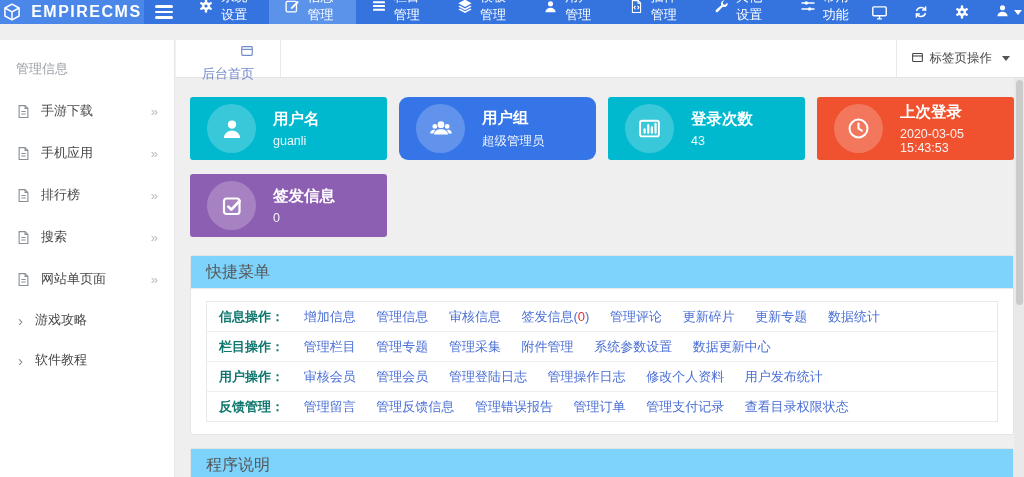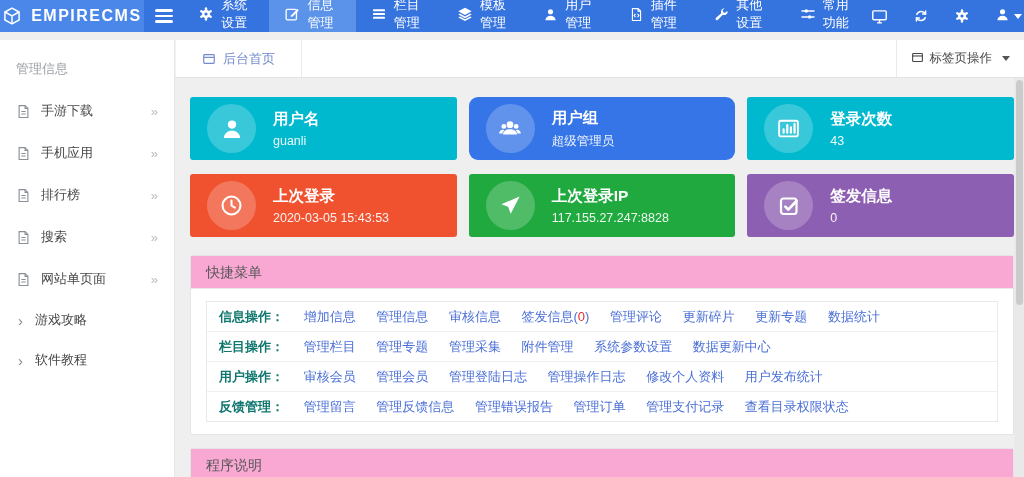--- a/index.html
+++ b/index.html
@@ -1,21 +1,21 @@
 <!DOCTYPE html>
 <html><head>
 <meta charset="utf-8">
 <style>
   html,body{margin:0;padding:0;width:1024px;height:477px;overflow:hidden;
     font-family:"Liberation Sans","DejaVu Sans",sans-serif;background:#efefef;}
   *{box-sizing:border-box;}
   a{text-decoration:none;cursor:pointer;}
 
   
-  .topbar{position:absolute;top:0;left:0;width:1024px;height:32px;background:#3573df;
+  .topbar{position:absolute;top:0;left:0;width:1024px;height:24px;background:#3573df;
     display:flex;align-items:stretch;color:#fff;}
   .brand{width:175px;background:#4b87e9;display:flex;align-items:center;justify-content:center;gap:9px;cursor:pointer;}
   .brand-text{font-size:16px;font-weight:bold;letter-spacing:1.5px;}
   .brand-icon svg{display:block;}
   .hamburger{width:48px;display:flex;flex-direction:column;align-items:center;justify-content:center;gap:3px;cursor:pointer;}
   .hamburger span{display:block;width:18px;height:2.6px;background:#fff;border-radius:2px;}
   .topnav{display:flex;align-items:flex-end;}
   .topnav-item{display:flex;align-items:center;gap:7px;padding:0 15px;color:#fff;font-size:13px;}
   .topnav-item.active{background:#5b93ea;}
   .topnav-item svg{display:block;}
@@ -29,42 +29,42 @@
   .side-item{display:flex;align-items:center;gap:10px;padding:12px 16px;font-size:13px;color:#474747;cursor:pointer;}
   .side-item .doc{color:#8a9095;display:flex;}
   .side-item .grow{flex:1;}
   .side-item .dbl-chev{color:#b6bcc2;font-size:13px;}
   .side-group{display:flex;align-items:center;gap:12px;padding:11px 16px 11px 18px;font-size:13px;color:#474747;cursor:pointer;}
   .side-group .chev{color:#888;font-size:15px;line-height:1;}
 
   
   .main{position:absolute;top:40px;left:175px;right:0;bottom:0;background:#efefef;}
   .tabbar{position:absolute;top:0;left:0;right:0;height:38px;background:#fff;border-bottom:1px solid #e3e3e3;display:flex;align-items:stretch;}
-  .tab{display:flex;align-items:center;gap:7px;padding:11px 26px;border-right:1px solid #eaeaea;border-left:1px solid #f2f2f2;
-    color:#7289cb;font-size:13px;cursor:pointer;background:#fff;}
+  .tab{display:flex;align-items:flex-end;gap:7px;padding:4px 26px;border-right:1px solid #eaeaea;border-left:1px solid #f2f2f2;
+    color:#7289cb;font-size:13px;cursor:pointer;background:#fff;flex-direction:column;}
   .tab svg{display:block;}
   .tab-actions{margin-left:auto;display:flex;align-items:center;gap:6px;padding:0 14px;border-left:1px solid #eaeaea;
     color:#454545;font-size:12.5px;cursor:pointer;}
   .tab-actions .caret{border-top-color:#555;}
 
   .content{position:absolute;top:38px;left:0;right:10px;bottom:0;padding:19px 0 0 15px;overflow:hidden;}
 
   
-  .cards{display:grid;grid-template-columns:repeat(3,1fr);gap:14px 12px;margin-bottom:18px;}
+  .cards{display:grid;grid-template-columns:repeat(4,1fr);gap:14px 12px;margin-bottom:18px;}
   .card{height:63px;border-radius:3px;display:flex;align-items:center;padding:0 10px 0 17px;gap:17px;color:#fff;cursor:pointer;}
   .c-cyan{background:#00b9cf;} .c-blue{background:#3575e8;border-radius:9px;} .c-red{background:#f0512f;}
   .c-green{background:#20a93e;} .c-purple{background:#8d5fb2;}
   .card-circle{width:49px;height:49px;border-radius:50%;background:rgba(255,255,255,0.22);
     display:flex;align-items:center;justify-content:center;flex:0 0 49px;}
   .card-title{font-size:15.5px;font-weight:bold;margin-bottom:4px;}
   .card-value{font-size:12.5px;opacity:.92;}
 
   
   .panel{background:#fff;border:1px solid #e4e4e4;border-radius:2px;margin-bottom:13px;}
-  .panel-header{padding:8px 15px;background:#f9a8d4;border-bottom:1px solid #e9e9e9;color:#565656;font-size:14px;line-height:16px;}
+  .panel-header{padding:8px 15px;background:#7dd3fc;border-bottom:1px solid #e9e9e9;color:#565656;font-size:16px;line-height:16px;}
   .menu-box{margin:12px 15px;border:1px solid #e9e9e9;}
   .menu-row{padding:7px 12px;border-bottom:1px solid #efefef;font-size:13px;line-height:15px;white-space:nowrap;}
   .menu-row:last-child{border-bottom:none;}
   .row-label{font-weight:bold;color:#0f766e;margin-right:16px;}
   .menu-row a{color:#4a6fd6;margin-right:17px;}
   .menu-row a .red{color:#e62e2e;}
 
   
   .scrollbar{position:absolute;top:38px;right:0;width:10px;bottom:0;background:#e9e9e9;}
   .scrollbar .thumb{margin:2px 1.5px;height:225px;background:#cbcbcb;border-radius:4px;}
@@ -346,32 +346,20 @@
             <svg width="25" height="25" viewBox="0 0 24 24" fill="none" stroke="#fff" stroke-width="2">
               <circle cx="12" cy="12" r="8.6"></circle>
               <path d="M12 7.2V12l3.2 2.1" stroke-linecap="round"></path>
             </svg>
           </span>
         <span>
           <div class="card-title">上次登录</div>
           <div class="card-value">2020-03-05 15:43:53</div>
         </span>
       </div>
-      <div class="card c-green">
-        <span class="card-circle">
-            <svg width="23" height="23" viewBox="0 0 24 24" fill="#fff">
-              <path d="M21.5 2.5l-19 8.2 7 2.6 2.7 7.2z"></path>
-              <path d="M9.5 13.3L21.5 2.5l-10 12z" opacity=".6"></path>
-            </svg>
-          </span>
-        <span>
-          <div class="card-title">上次登录IP</div>
-          <div class="card-value">117.155.27.247:8828</div>
-        </span>
-      </div>
       <div class="card c-purple">
         <span class="card-circle">
             <svg width="24" height="24" viewBox="0 0 24 24" fill="none" stroke="#fff" stroke-width="2.2">
               <rect x="4" y="4.5" width="15.5" height="15.5" rx="2.5"></rect>
               <path d="M8.3 12.6l3 3L19.5 7" stroke-width="2.7" stroke-linecap="round" stroke-linejoin="round"></path>
             </svg>
           </span>
         <span>
           <div class="card-title">签发信息</div>
           <div class="card-value">0</div>

